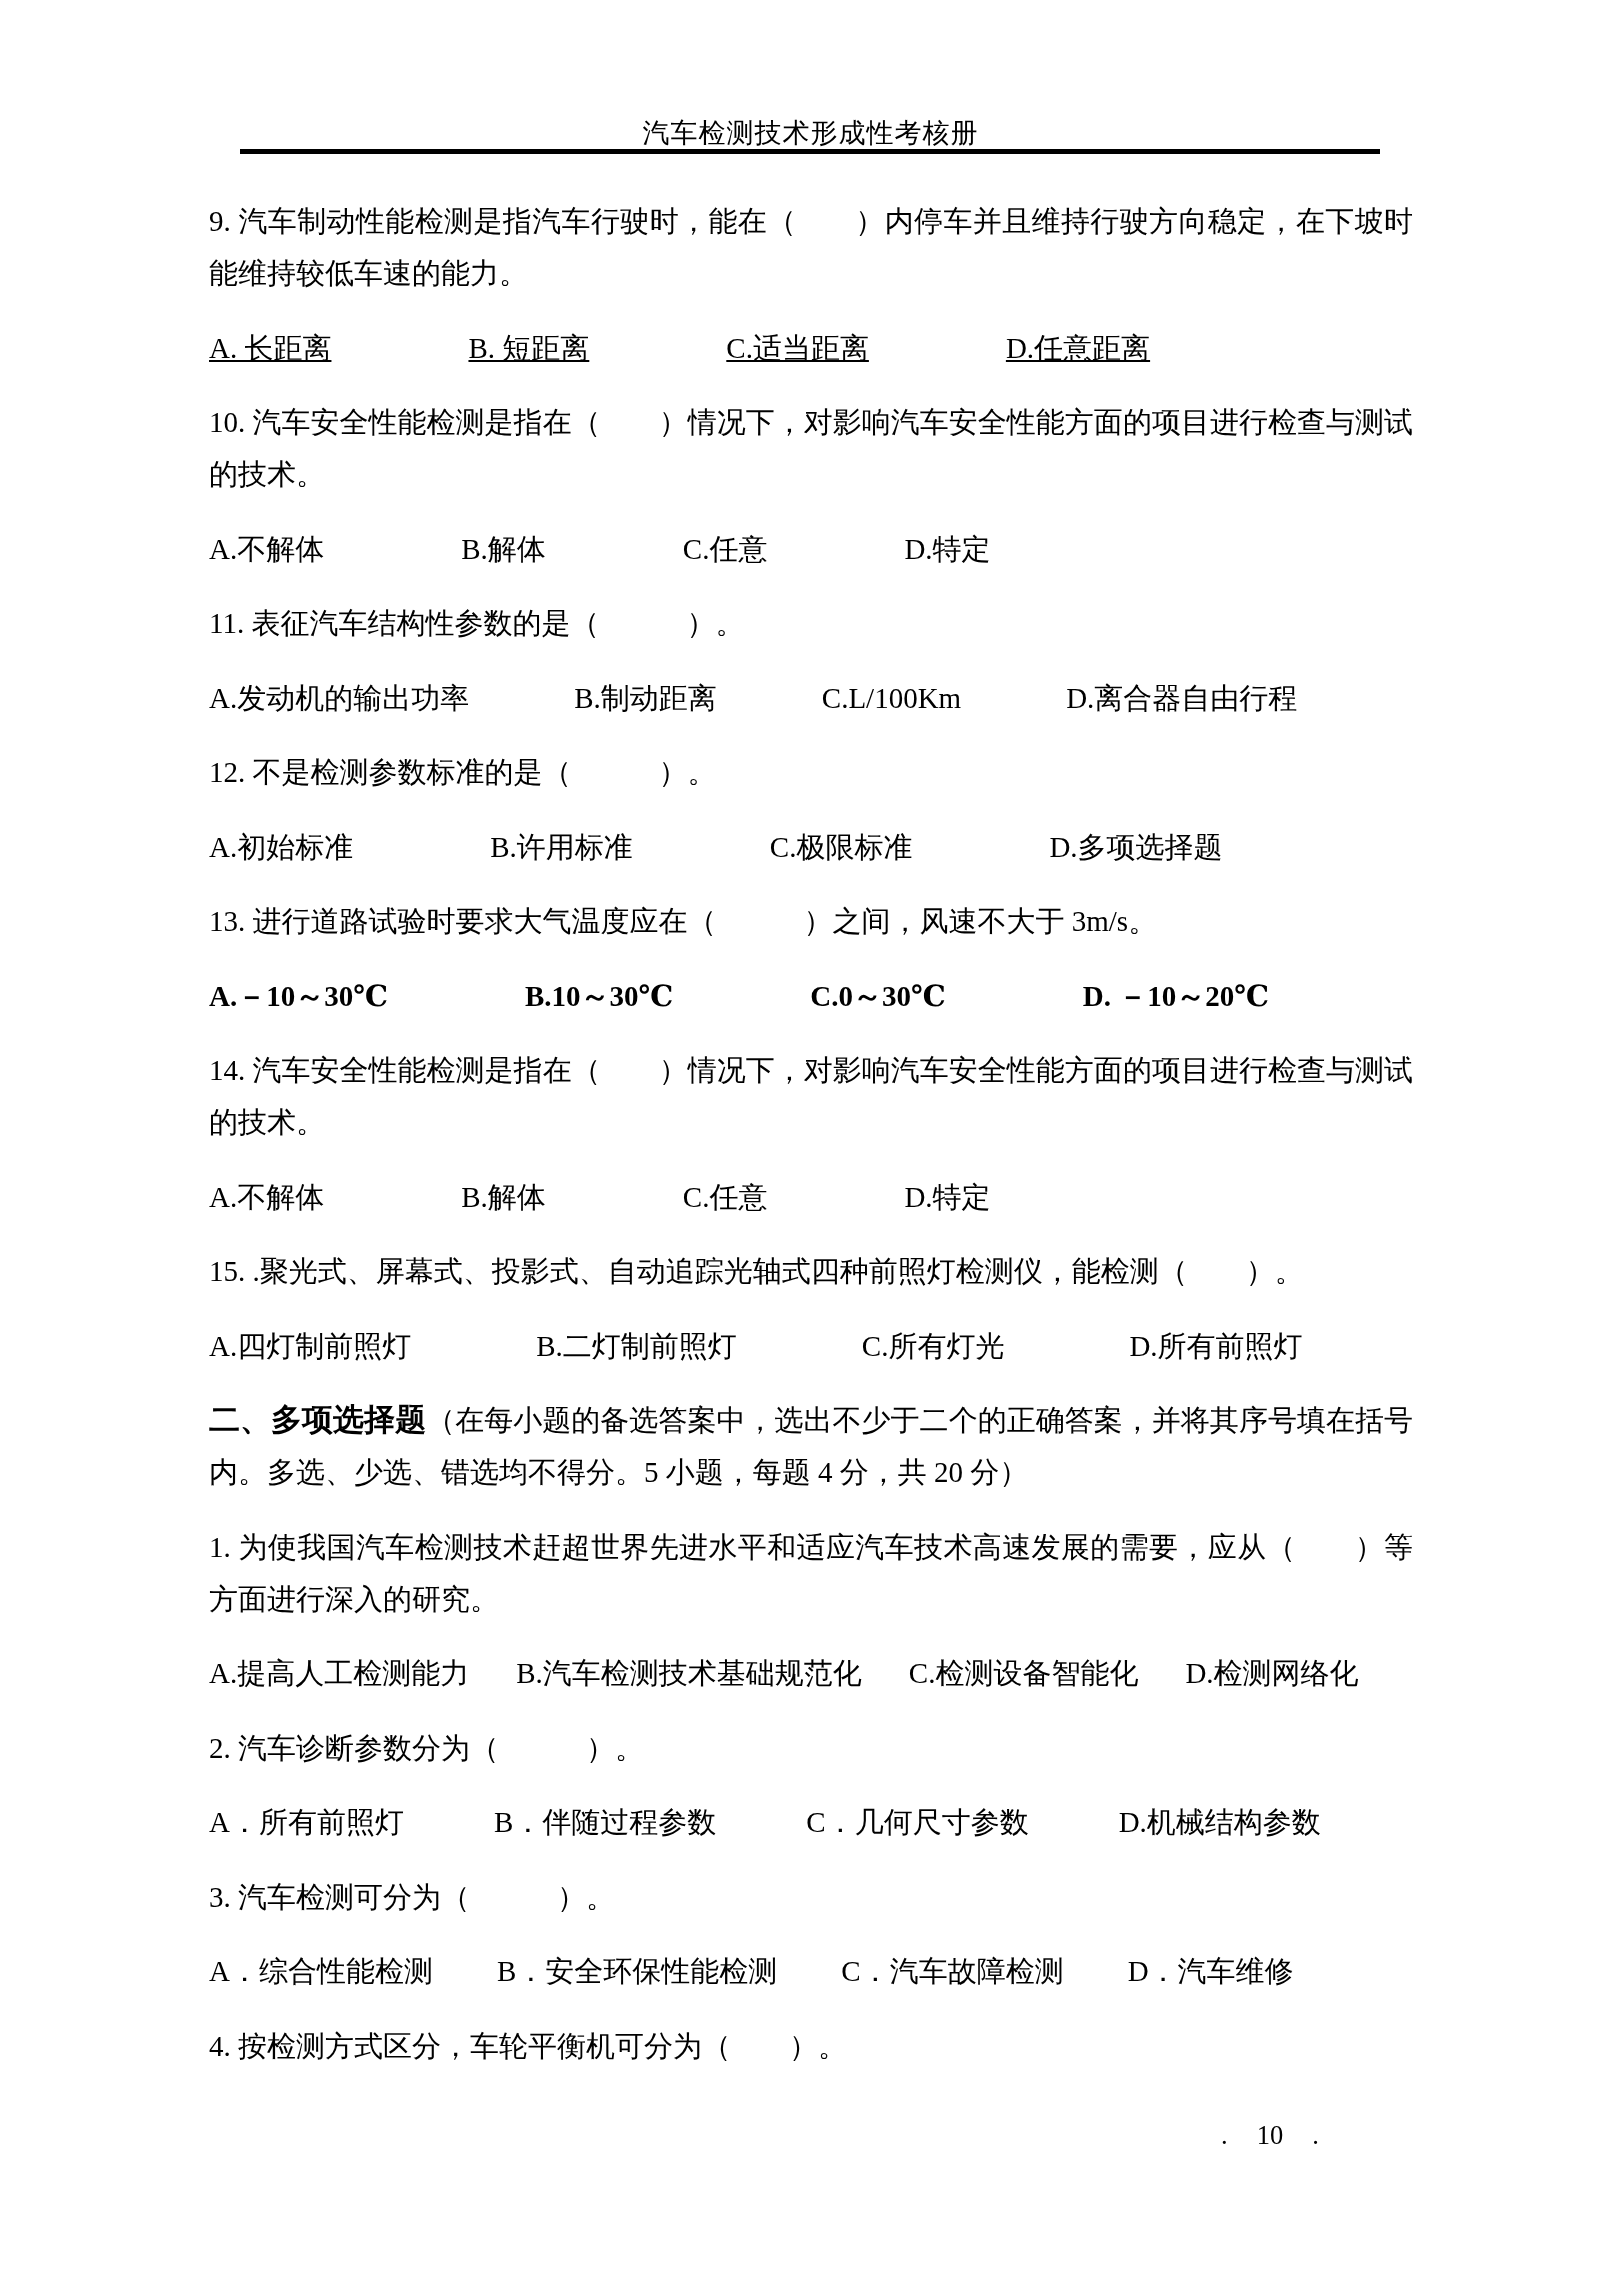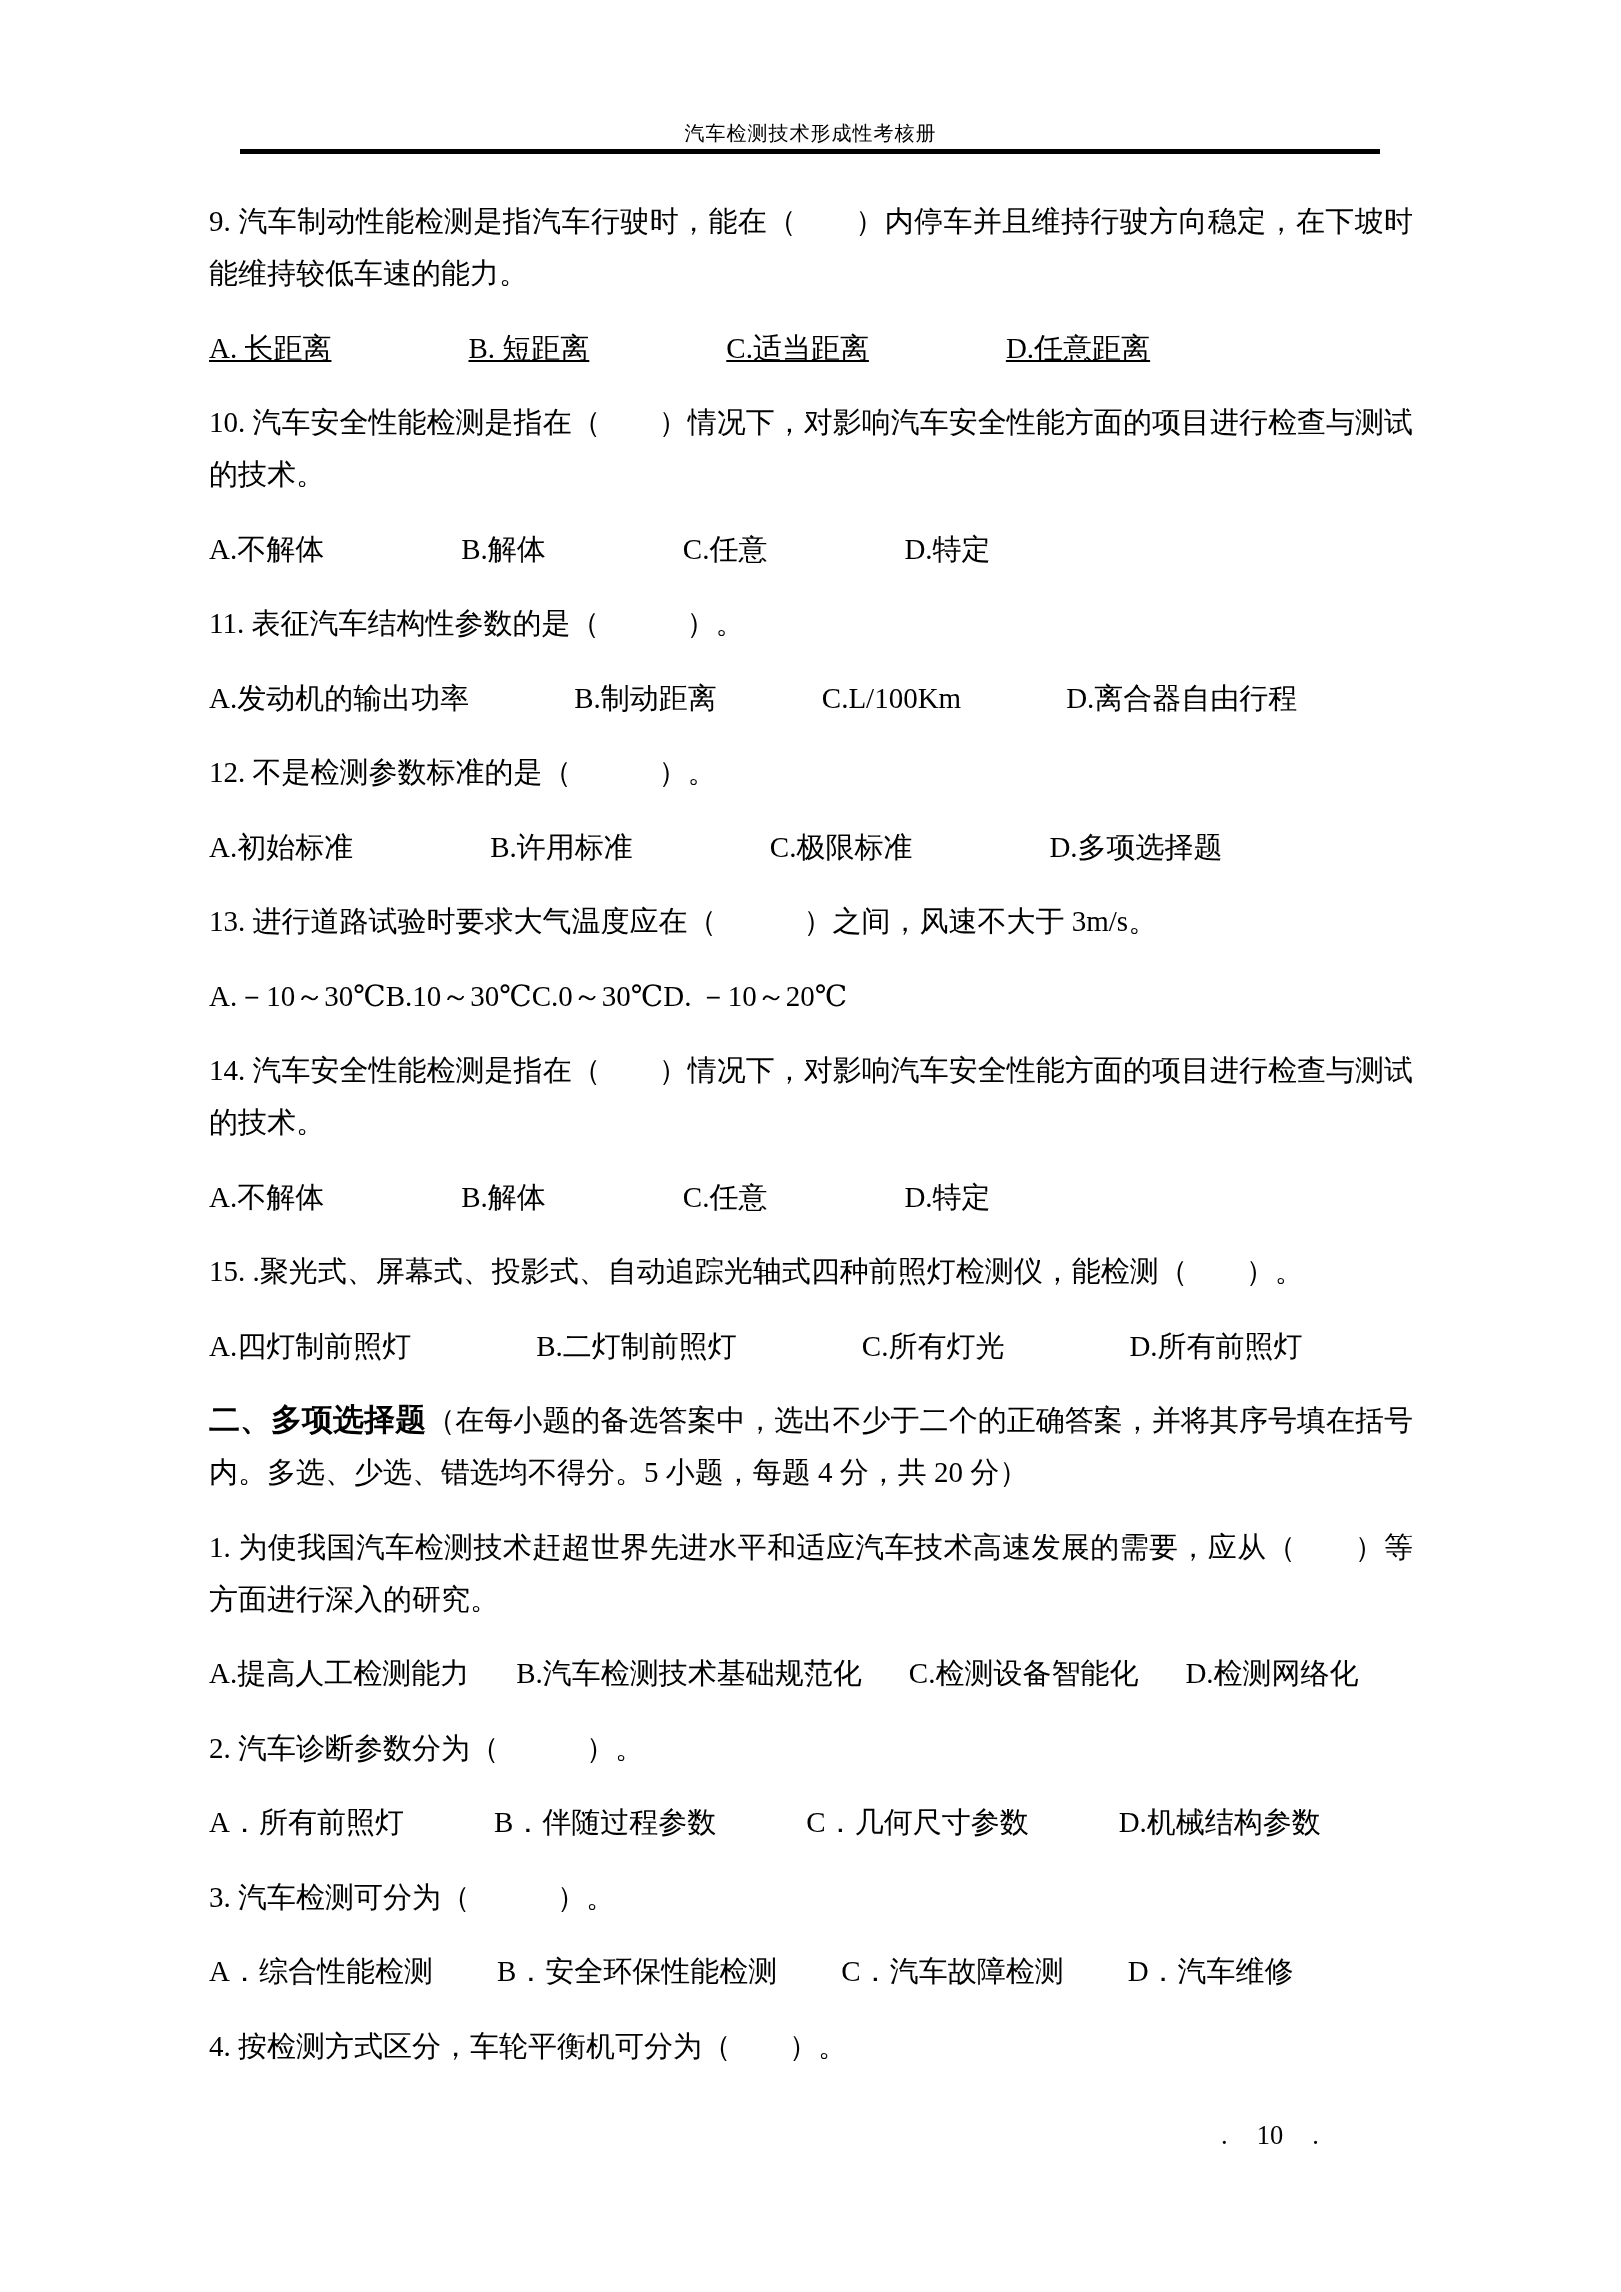--- a/index.html
+++ b/index.html
@@ -15,21 +15,21 @@
     color: #000000;
     font-family: "Liberation Serif", "DejaVu Serif", serif;
     overflow: hidden;
   }
   .header-title {
     position: absolute;
     top: 119px;
     left: 0;
     width: 100%;
     text-align: center;
-    font-size: 20px;
+    font-size: 27px;
     line-height: 29px;
     letter-spacing: 1px;
   }
   .header-rule {
     position: absolute;
     top: 149px;
     left: 240px;
     width: 1140px;
     height: 4.9px;
     background: #000000;
@@ -100,21 +100,21 @@
         <span>D.离合器自由行程</span>
       </p>
       <p class="para">12. 不是检测参数标准的是（　　　）。</p>
       <p class="para opts" style="column-gap: 137px;">
         <span>A.初始标准</span>
         <span>B.许用标准</span>
         <span>C.极限标准</span>
         <span>D.多项选择题</span>
       </p>
       <p class="para">13. 进行道路试验时要求大气温度应在（　　　）之间，风速不大于 3m/s。</p>
-      <p class="para opts" style="">
+      <p class="para opts" style="column-gap: 137px; font-weight: bold;">
         <span>A.－10～30℃</span>
         <span>B.10～30℃</span>
         <span>C.0～30℃</span>
         <span>D. －10～20℃</span>
       </p>
       <p class="para">14. 汽车安全性能检测是指在（　　）情况下，对影响汽车安全性能方面的项目进行检查与测试的技术。</p>
       <p class="para opts" style="column-gap: 137px;">
         <span>A.不解体</span>
         <span>B.解体</span>
         <span>C.任意</span>

